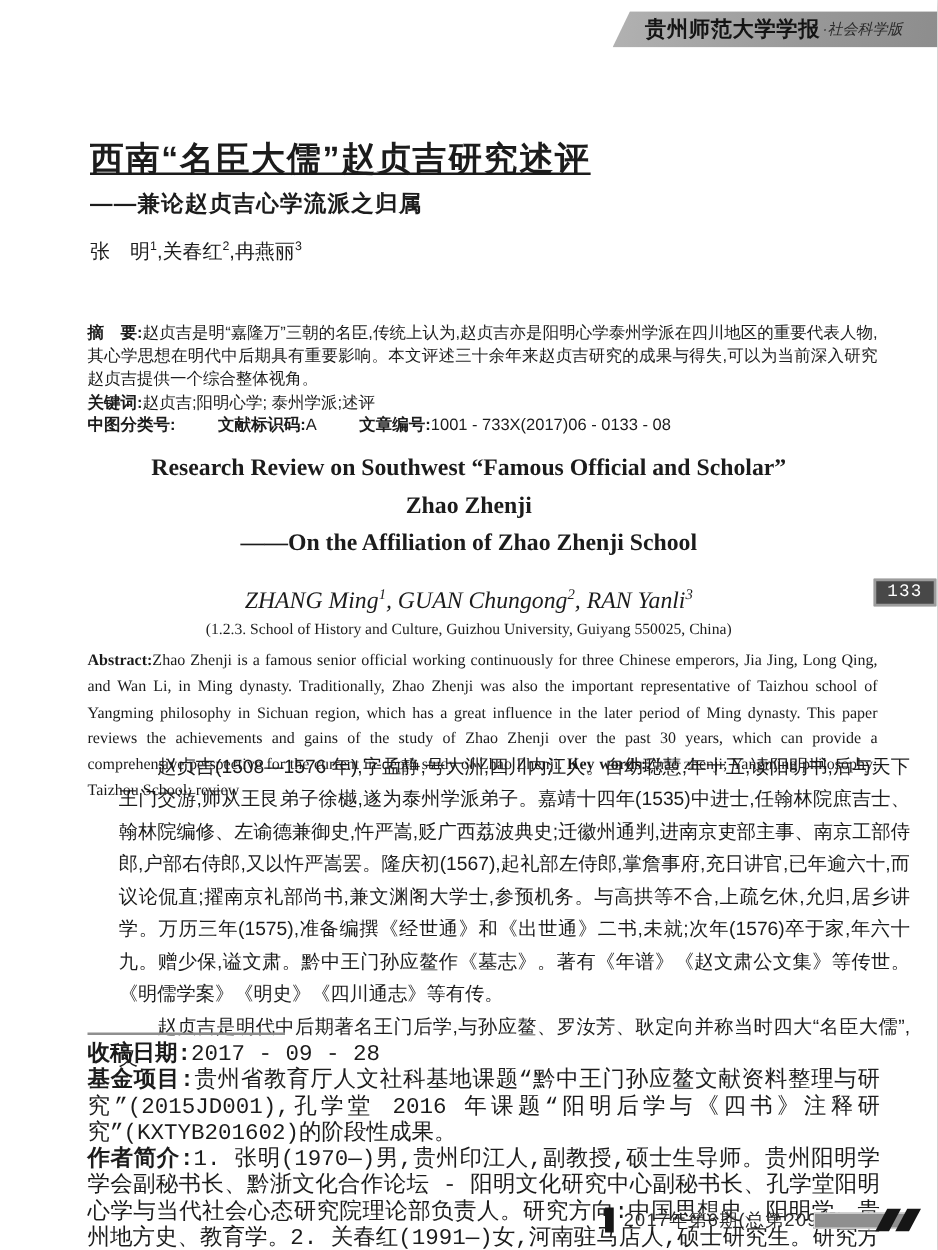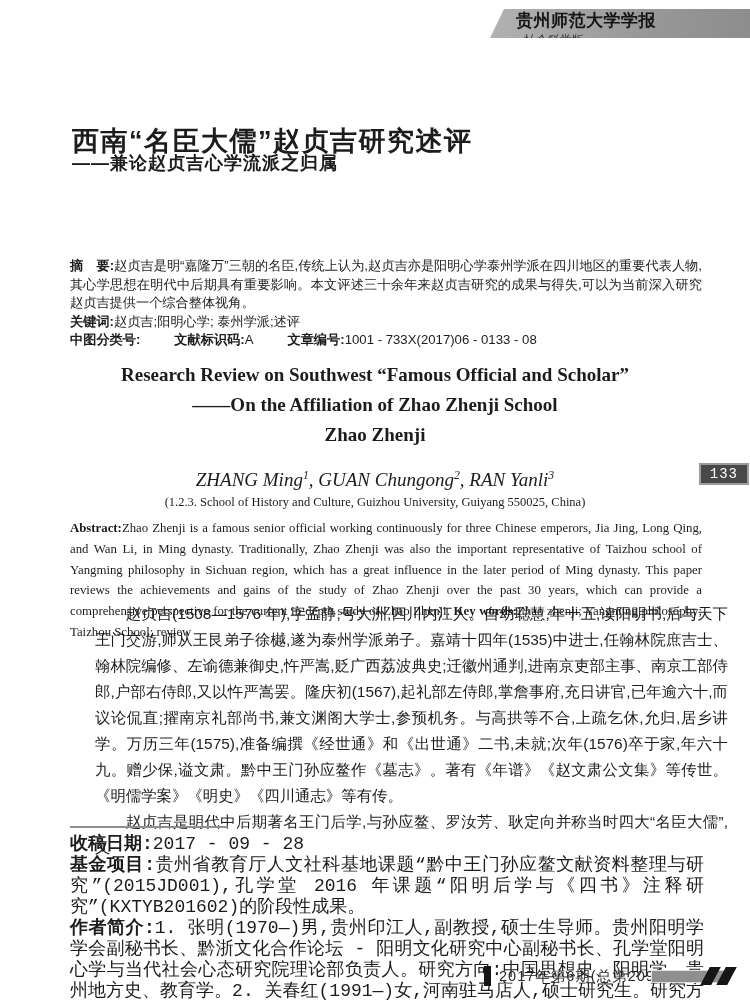--- a/index.html
+++ b/index.html
@@ -8,26 +8,26 @@
     position:relative; width:750px; height:1000px; margin:0 auto;
     background:#ffffff; overflow:hidden; color:#1c1c1c;
     font-family:"Liberation Sans","DejaVu Sans",sans-serif;
     box-shadow:2px 2px 6px rgba(0,0,0,.35);
   }
   
   .masthead {
     position:absolute; top:9px; left:490px; width:260px; height:29px;
     background:linear-gradient(100deg,#b2b2b2 0%,#989898 60%,#8d8d8d 100%);
     clip-path:polygon(14px 0, 100% 0, 100% 100%, 0 100%);
-    display:flex; align-items:flex-start; padding-left:26px;flex-direction:column;
+    display:flex; align-items:center; padding-left:26px;
   }
   .masthead-main { font-size:17px; font-weight:bold; color:#141414; letter-spacing:.5px; }
   .masthead-sub { font-size:12px; color:#2a2a2a; margin-left:2px; font-style:italic; }
   
-  .cn-title { position:absolute; left:72px; top:123px; font-size:27px; font-weight:bold; letter-spacing:1.5px; }
+  .cn-title { position:absolute; left:72px; top:109px; font-size:27px; font-weight:bold; letter-spacing:1.5px;text-decoration:underline; }
   .cn-subtitle { position:absolute; left:72px; top:151px; font-size:18px; font-weight:bold; letter-spacing:1px; }
   .authors-cn { position:absolute; left:72px; top:191px; font-size:16px; }
   .affil-cn { position:absolute; left:72px; top:218px; font-size:13.5px; }
   sup { font-size:.62em; vertical-align:super; }
   
   .abstract-block { position:absolute; left:70px; top:257px; width:632px; font-size:13.2px; line-height:18.6px; text-align:justify; }
   .b { font-weight:bold; }
   .clc-gap { display:inline-block; width:34px; }
   
   .en-block { position:absolute; left:0; top:360px; width:750px; text-align:center;
@@ -65,32 +65,33 @@
 <div class="page">
 
   <div class="masthead">
     <span class="masthead-main">贵州师范大学学报</span>
     <span class="masthead-sub">·社会科学版</span>
   </div>
 
   <h1 class="cn-title">西南“名臣大儒”赵贞吉研究述评</h1>
   <h2 class="cn-subtitle">——兼论赵贞吉心学流派之归属</h2>
 
+  <div class="authors-cn"><span>张　明</span><sup>1</sup><span>,关春红</span><sup>2</sup><span>,冉燕丽</span><sup>3</sup></div>
 
   <div class="abstract-block">
     <div><span class="b">摘　要:</span><span>赵贞吉是明“嘉隆万”三朝的名臣,传统上认为,赵贞吉亦是阳明心学泰州学派在四川地区的重要代表人物,其心学思想在明代中后期具有重要影响。本文评述三十余年来赵贞吉研究的成果与得失,可以为当前深入研究赵贞吉提供一个综合整体视角。</span></div>
     <div><span class="b">关键词:</span><span>赵贞吉;阳明心学; 泰州学派;述评</span></div>
     <div><span class="b">中图分类号:</span><span class="clc-gap"></span><span class="b">文献标识码:</span><span>A</span><span class="clc-gap"></span><span class="b">文章编号:</span><span>1001 - 733X(2017)06 - 0133 - 08</span></div>
   </div>
 
   <div class="en-block">
     <div class="en-title">
       <div>Research Review on Southwest “Famous Official and Scholar”</div>
+      <div>Zhao Zhenji</div>
       <div>——On the Affiliation of Zhao Zhenji School</div>
-      <div>Zhao Zhenji</div>
     </div>
     <div class="en-authors"><span>ZHANG Ming</span><sup>1</sup><span>, GUAN Chungong</span><sup>2</sup><span>, RAN Yanli</span><sup>3</sup></div>
     <div class="en-affil">(1.2.3. School of History and Culture, Guizhou University, Guiyang 550025, China)</div>
   </div>
 
   <div class="page-badge"><span>133</span></div>
 
   <div class="en-abstract"><span class="b">Abstract:</span><span>Zhao Zhenji is a famous senior official working continuously for three Chinese emperors, Jia Jing, Long Qing, and Wan Li, in Ming dynasty. Traditionally, Zhao Zhenji was also the important representative of Taizhou school of Yangming philosophy in Sichuan region, which has a great influence in the later period of Ming dynasty. This paper reviews the achievements and gains of the study of Zhao Zhenji over the past 30 years, which can provide a comprehensive perspective for the current in-depth study of Zhao Zhenji. </span><span class="b">Key words:</span><span>Zhao zhenji; Yangming philosophy; Taizhou School; review</span></div>
 
   <div class="cn-body">

